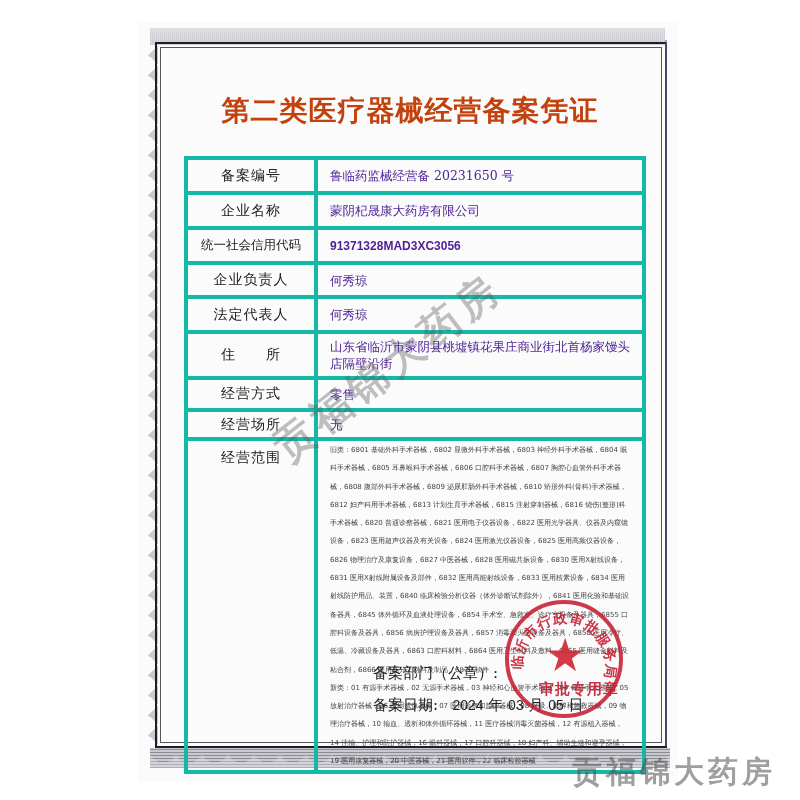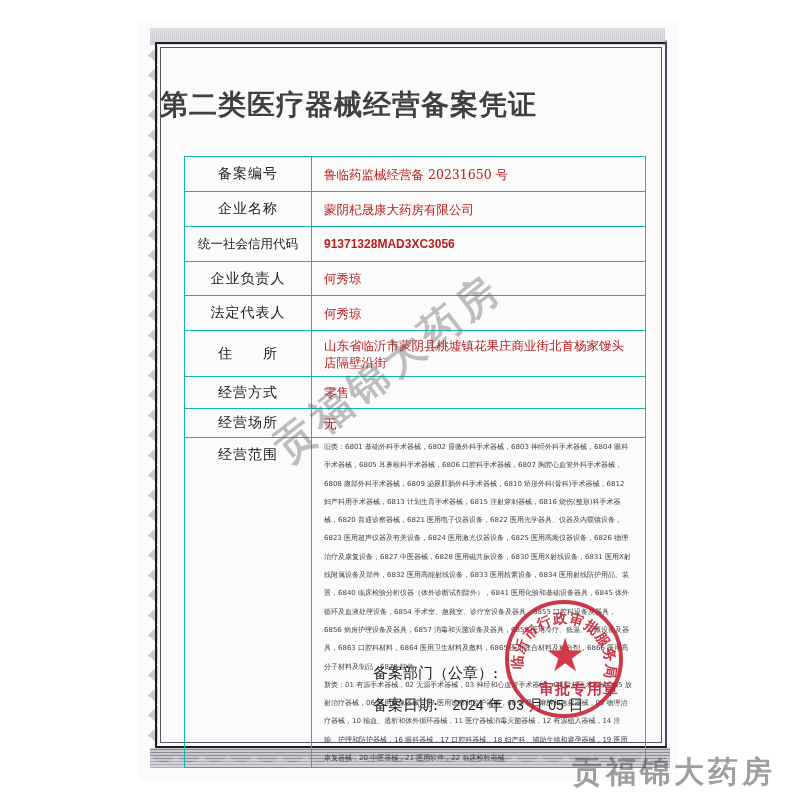--- a/index.html
+++ b/index.html
@@ -39,33 +39,33 @@
     border:2px solid #1e1e24;
   }
   .frame-inner {
     position:absolute; left:160px; top:47px; width:500px; height:694px;
     border:1px solid #55555c;
   }
   .frame-right-accent {
     position:absolute; left:665px; top:40px; width:2px; height:706px; background:#6a5fa0; opacity:.6;
   }
   .title {
-    position:absolute; left:160px; top:86px; width:500px; text-align:left;
-    font-size:28px; font-weight:bold; letter-spacing:1px; color:#404040;
+    position:absolute; left:160px; top:92px; width:500px; text-align:center;
+    font-size:28px; font-weight:bold; letter-spacing:1px; color:#c2410c;
   }
   table.cert {
     position:absolute; left:184px; top:156px; width:462px; border-collapse:collapse;
     font-size:13px;
   }
-  table.cert td { border:1px solid #14b8a6; padding:0 12px; vertical-align:middle; }
+  table.cert td { border:4px solid #14b8a6; padding:0 12px; vertical-align:middle; }
   td.label {
     width:102px; text-align:center; font-size:14px; color:#222; letter-spacing:1px; padding:0 4px;
   }
   td.label.small { font-size:12.5px; letter-spacing:0; }
-  td.value { font-size:12.5px; color:#b91c1c; line-height:17px;margin-top:38px; }
+  td.value { font-size:12.5px; color:#4c1d95; line-height:17px;margin-top:38px; }
   td.value .mono { font-family:"Liberation Sans", sans-serif; font-weight:bold; font-size:12px; }
   td.scope {
     font-size:7px; line-height:18.3px; color:#444; padding:6px 6px 4px 6px; vertical-align:top;
     font-family:"DejaVu Sans", sans-serif;
   }
   td.scope p { margin:0; }
   .footer {
     position:absolute; left:373px; font-size:15px; color:#222;
   }
   .footer .num { font-family:"Liberation Sans", sans-serif; font-size:14px; }

